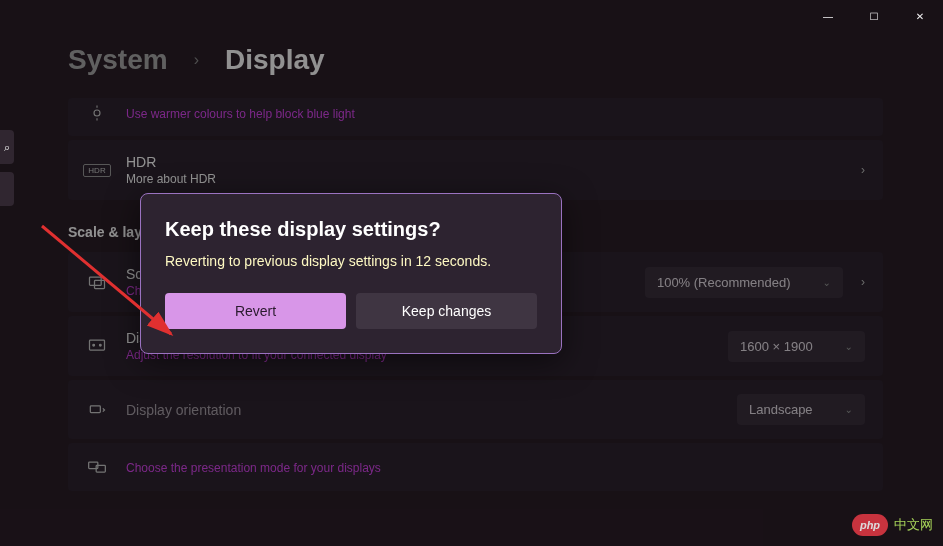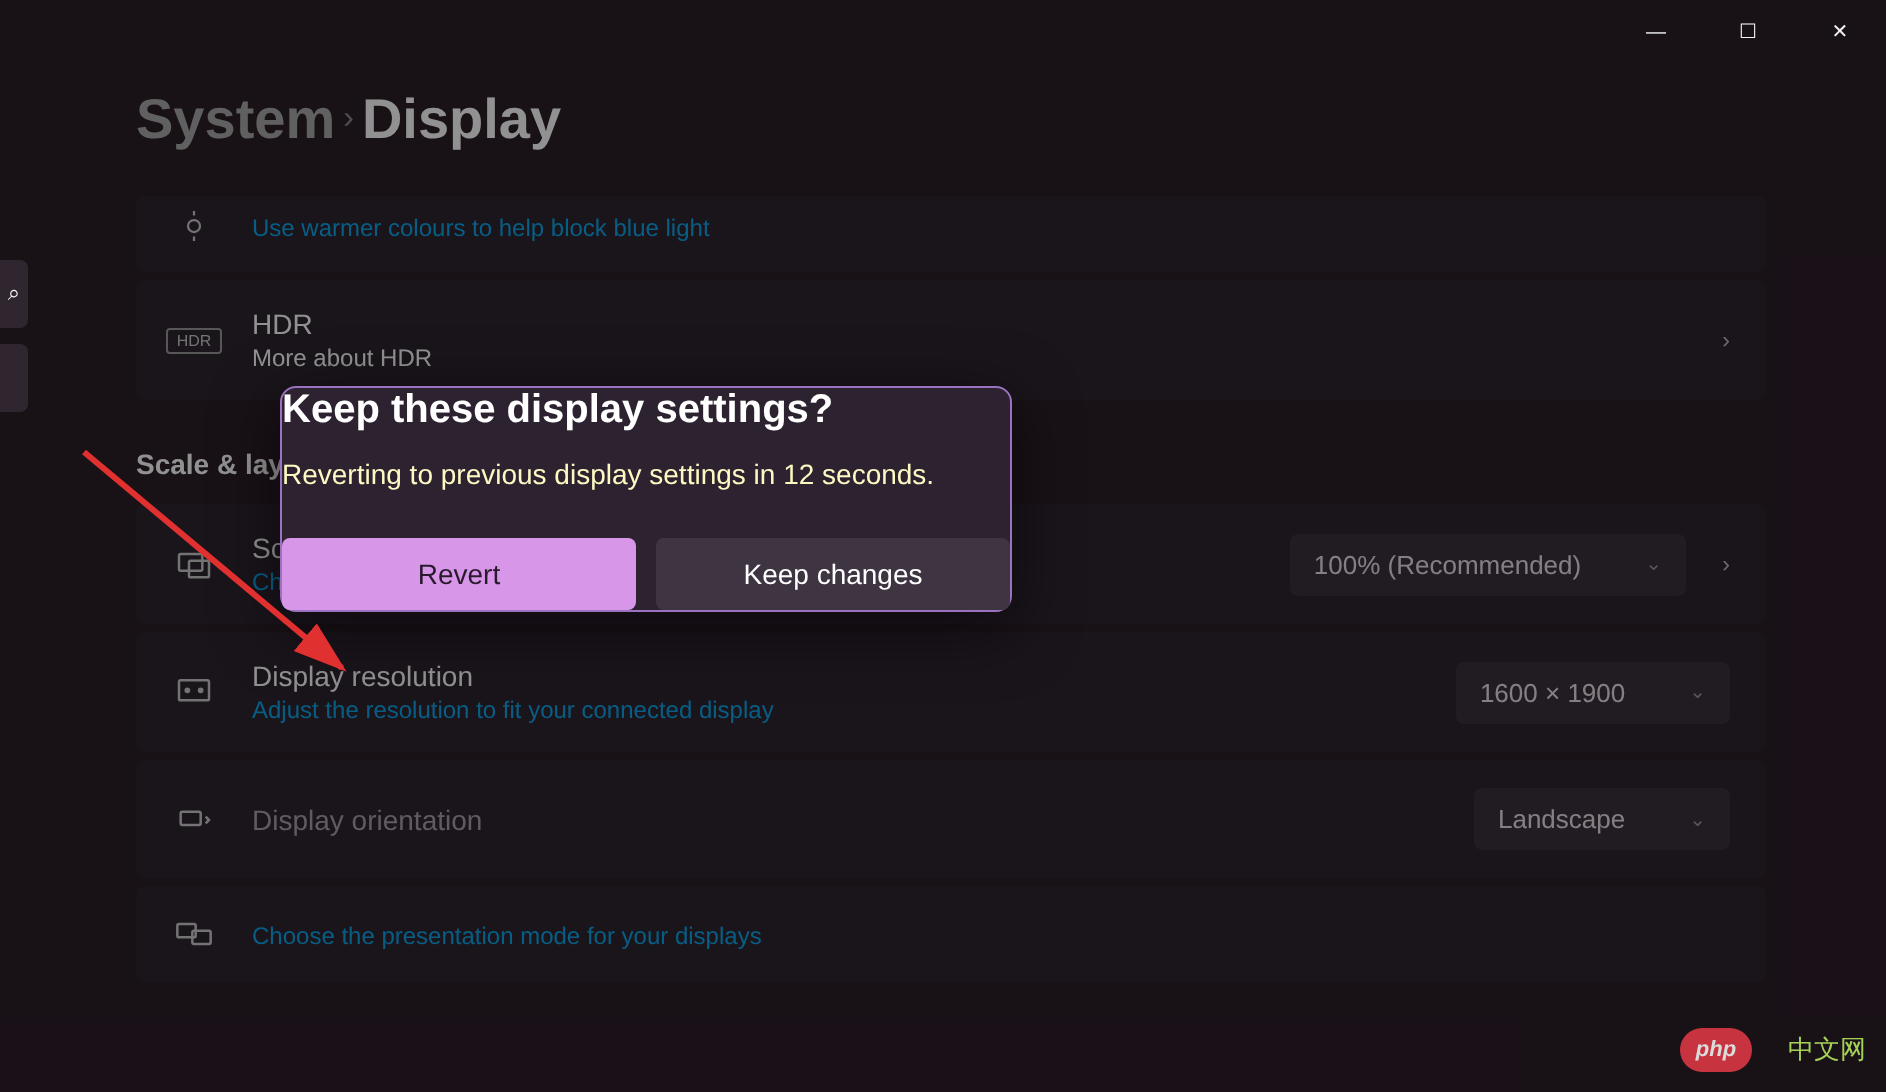--- a/index.html
+++ b/index.html
@@ -5,52 +5,52 @@
     * { margin: 0; padding: 0; box-sizing: border-box; font-family: 'Segoe UI', sans-serif; }
     body { width: 943px; height: 546px; background: #1a1218; color: #fff; position: relative; overflow: hidden; }
     
     .titlebar { height: 32px; display: flex; justify-content: flex-end; align-items: flex-start; }
     .win-btn { width: 46px; height: 32px; display: flex; align-items: center; justify-content: center; color: #fff; font-size: 10px; }
     
     .left-tabs { position: absolute; left: 0; top: 130px; display: flex; flex-direction: column; gap: 8px; }
     .left-tab { width: 14px; height: 34px; background: #332933; border-radius: 0 4px 4px 0; display: flex; align-items: center; justify-content: center; font-size: 11px; }
     
     .content { padding: 12px 60px 0 68px; }
-    .breadcrumb { display: flex; align-items: center; gap: 4px; margin-bottom: 22px; }
+    .breadcrumb { display: flex; align-items: center; gap: 26px; margin-bottom: 22px; }
     .crumb-parent { font-size: 28px; font-weight: 600; color: #aaa; }
     .crumb-sep { color: #888; font-size: 16px; }
     .crumb-current { font-size: 28px; font-weight: 700; color: #fff; }
     
     .card { background: #2e2430; border-radius: 4px; margin-bottom: 4px; padding: 14px 18px; display: flex; align-items: center; gap: 18px; }
     .card-icon { width: 22px; display: flex; justify-content: center; color: #ccc; }
     .card-body { flex: 1; }
     .card-title { font-size: 14px; color: #fff; }
-    .card-sub { font-size: 12px; color: #0ea5e9; margin-top: 2px; }
+    .card-sub { font-size: 12px; color: #d946ef; margin-top: 2px; }
     .card-link { font-size: 12px; color: #ffffff; margin-top: 2px; }
     .card-action { color: #bbb; font-size: 12px; }
     
     .section-header { font-size: 14px; font-weight: 600; margin: 24px 0 12px 0; color: #fff; }
     
     .select-btn { background: #3a303c; border-radius: 4px; padding: 8px 12px; display: flex; align-items: center; gap: 32px; font-size: 13px; color: #e8e0e8; min-width: 120px; }
     .select-btn .chev { margin-left: auto; color: #999; font-size: 10px; }
     
     .dimmed { filter: brightness(0.6); }
     
     .dialog-overlay { position: absolute; inset: 0; background: rgba(0,0,0,0.05); display: flex; align-items: flex-start; justify-content: flex-start; }
-    .dialog { position: absolute; left: 140px; top: 193px; width: 366px; background: #2d2330; border: 1px solid #9a72c0; border-radius: 8px; box-shadow: 0 8px 32px rgba(0,0,0,0.5); }
+    .dialog { position: absolute; left: 140px; top: 193px; width: 422px; background: #2d2330; border: 1px solid #9a72c0; border-radius: 8px; padding: 24px; box-shadow: 0 8px 32px rgba(0,0,0,0.5); }
     .dialog-title { font-size: 20px; font-weight: 600; margin-bottom: 12px; }
     .dialog-text { font-size: 14px; color: #fef9c3; margin-bottom: 24px; }
     .dialog-buttons { display: flex; gap: 10px; }
     .dlg-btn { flex: 1; padding: 10px; border-radius: 4px; font-size: 14px; text-align: center; border: none; }
     .btn-keep { background: #3f3542; color: #fff; }
     .btn-revert { background: #d896e8; color: #2a1a2e; }
     
     .arrow-annotation { position: absolute; left: 36px; top: 222px; pointer-events: none; }
     
-    .watermark { position: absolute; right: 10px; bottom: 10px; display: flex; align-items: center; gap: 18px; opacity: 0.85; }
+    .watermark { position: absolute; right: 10px; bottom: 10px; display: flex; align-items: center; gap: 6px; opacity: 0.85; }
     .wm-logo { width: 36px; height: 22px; background: #e63946; border-radius: 11px; display: flex; align-items: center; justify-content: center; font-size: 11px; font-weight: bold; color: #fff; font-style: italic; }
     .wm-text { color: #bef264; font-size: 13px; font-family: Liberation Serif, serif; }
     
     .hdr-badge { border: 1px solid #999; border-radius: 2px; padding: 1px 4px; font-size: 8px; color: #ccc; }
   </style>
 </head>
 <body>
 
 <div class="titlebar">
   <div class="win-btn">—</div>

